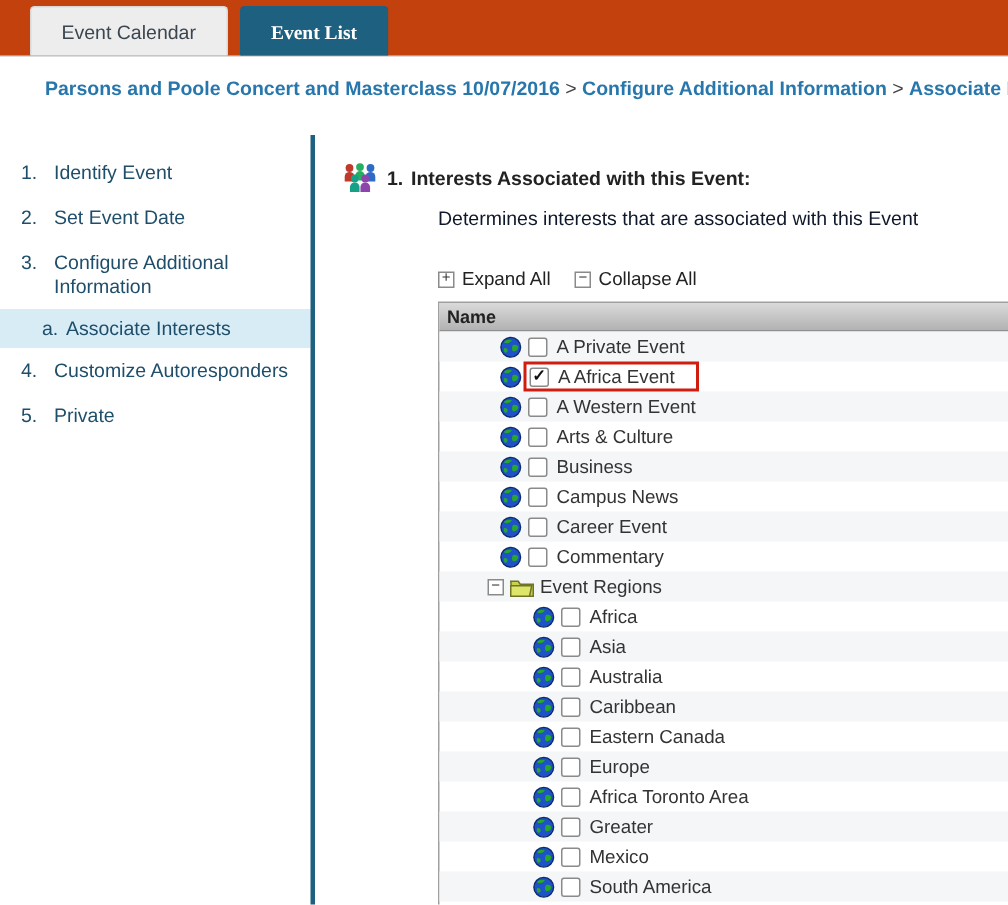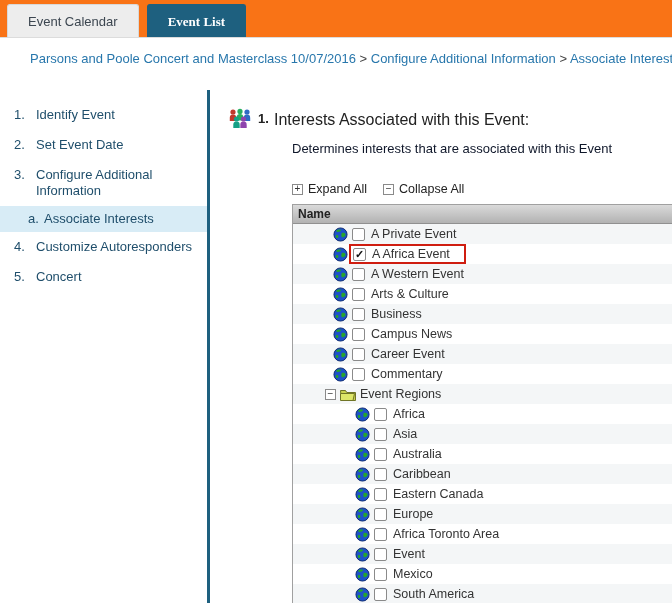--- a/index.html
+++ b/index.html
@@ -1,45 +1,45 @@
 <!DOCTYPE html>
 <html><head>
 <meta charset="utf-8">
 <style>
   * { box-sizing: border-box; margin: 0; padding: 0; }
   html, body { width: 672px; height: 603px; overflow: hidden; }
   body { font-family: "Liberation Sans", sans-serif; background: #fff; font-size: 13px; color: #333; }
 
   
-  .tabbar { height: 38px; background: #f97316; display: flex; align-items: flex-end; padding-left: 7px; gap: 8px; border-bottom: 1px solid #dcdcdc; }
+  .tabbar { height: 38px; background: #c2410c; display: flex; align-items: flex-end; padding-left: 20px; gap: 8px; border-bottom: 1px solid #dcdcdc; }
   .tab { height: 33px; line-height: 33px; padding: 0 20px; font-size: 13px; color: #3c4650; background: #ededed; border: 1px solid #d8d8d8; border-bottom: none; border-radius: 3px 3px 0 0; cursor: pointer; white-space: nowrap; }
   .tab.active { background: #1e607f; border-color: #1e607f; color: #fff; font-weight: bold; font-family: Liberation Serif, serif; }
 
   
   .breadcrumb { padding: 13px 6px 12px 30px; font-size: 13px; white-space: nowrap; overflow: hidden; }
-  .bc-link { color: #2877ac; text-decoration: none; cursor: pointer; }
+  .bc-link { color: #2877ac; text-decoration: none; cursor: pointer; font-weight: bold; }
   .bc-sep { color: #444; }
 
   
   .layout { display: flex; height: 526px; align-items: stretch; }
   .sidebar { width: 207px; flex: none; padding-top: 22px; color: #1f4e6b; }
   .nav-item { display: flex; padding: 7px 6px 7px 14px; line-height: 16px; cursor: pointer; }
   .nav-num { flex: none; width: 22px; }
   .nav-sub { display: flex; padding: 5px 6px 5px 28px; line-height: 16px; cursor: pointer; }
   .nav-sub .nav-num { width: 16px; }
   .nav-sub.active { background: #d8ecf6; }
   .vdivider { width: 3px; background: #1e607f; flex: none; margin-top: 12px; }
 
   
   .content { flex: 1; padding: 30px 0 0 18px; overflow: hidden; position: relative; }
   .q-row { display: flex; align-items: flex-start; }
   .q-icon { flex: none; width: 26px; margin-right: 4px; display: inline-flex; }
   .q-num { flex: none; width: 16px; font-weight: bold; color: #222; margin-top: 3px; }
   .q-body { flex: 1; min-width: 0; margin-top: 3px; }
-  .q-title { font-weight: normal; color: #222; font-size: 16px; white-space: nowrap; }
+  .q-title { font-weight: bold; color: #222; font-size: 13px; white-space: nowrap; }
   .q-desc { margin: 12px 0 0 18px; color: #0f172a; white-space: nowrap; }
 
   .toolbar { margin: 26px 0 0 18px; display: flex; gap: 16px; align-items: center; }
   .tool { display: inline-flex; align-items: center; gap: 5px; color: #222; cursor: pointer; font-size: 12.5px; }
   .toggle-box { display: inline-flex; align-items: center; justify-content: center; width: 11px; height: 11px; border: 1px solid #8a8a8a; background: #fff; font-size: 10px; line-height: 1; color: #333; flex: none; }
 
   
   .tree-table { margin: 8px 0 0 18px; width: 392px; border: 1px solid #a0a0a0; }
   .tree-header { height: 19px; line-height: 19px; padding-left: 5px; font-weight: bold; font-size: 12px; color: #222; background: linear-gradient(#dadada, #b2b2b2); border-bottom: 1px solid #909090; }
   .tree-row { height: 20px; display: flex; align-items: center; padding-left: 40px; font-size: 12.5px; color: #333; }
@@ -80,21 +80,21 @@
       <div class="nav-sub active">
         <span class="nav-num">a.</span>
         <span class="nav-label">Associate Interests</span>
       </div>
       <div class="nav-item">
         <span class="nav-num">4.</span>
         <span class="nav-label">Customize Autoresponders</span>
       </div>
       <div class="nav-item">
         <span class="nav-num">5.</span>
-        <span class="nav-label">Concert</span>
+        <span class="nav-label">Private</span>
       </div>
     </div>
   <div class="vdivider"></div>
   <div class="content">
     <div class="q-row">
       <span class="q-icon">
         <svg width="24" height="22" viewBox="0 0 24 22">
           <circle cx="5" cy="4" r="2.6" fill="#c0392b"></circle>
             <path d="M1.8 13 v-3.2 a3.2 3.2 0 0 1 6.4 0 V13 z" fill="#c0392b"></path>
           <circle cx="12" cy="3.4" r="2.6" fill="#27ae60"></circle>
@@ -319,21 +319,21 @@
               <div class="tree-row alt child">
                 <span class="icon">
                   <svg width="15" height="15" viewBox="0 0 16 16">
                     <circle cx="8" cy="8" r="7" fill="#1d52c8" stroke="#0d2a6e" stroke-width="1"></circle>
                     <path d="M3.2 4.2 C4.5 2.6 7 2.2 8.8 3.1 C8.2 4.6 6.2 5.4 4.6 5.2 C3.9 5 3.4 4.7 3.2 4.2 Z" fill="#27a52c"></path>
                     <path d="M9.5 6.5 C11.3 5.8 13.2 6.6 13.4 8.2 C13 10.2 11 11.4 9.4 10.6 C8.6 9.4 8.8 7.5 9.5 6.5 Z" fill="#27a52c"></path>
                     <path d="M3.2 8.7 C4.6 8.2 6 9 5.8 10.4 C5.6 11.6 4.4 12.2 3.6 11.6 C3 10.8 2.9 9.5 3.2 8.7 Z" fill="#27a52c"></path>
                   </svg>
                 </span>
                 <span class="cb"></span>
-                <span class="lbl">Event</span>
+                <span class="lbl">Greater</span>
               </div>
               <div class="tree-row child">
                 <span class="icon">
                   <svg width="15" height="15" viewBox="0 0 16 16">
                     <circle cx="8" cy="8" r="7" fill="#1d52c8" stroke="#0d2a6e" stroke-width="1"></circle>
                     <path d="M3.2 4.2 C4.5 2.6 7 2.2 8.8 3.1 C8.2 4.6 6.2 5.4 4.6 5.2 C3.9 5 3.4 4.7 3.2 4.2 Z" fill="#27a52c"></path>
                     <path d="M9.5 6.5 C11.3 5.8 13.2 6.6 13.4 8.2 C13 10.2 11 11.4 9.4 10.6 C8.6 9.4 8.8 7.5 9.5 6.5 Z" fill="#27a52c"></path>
                     <path d="M3.2 8.7 C4.6 8.2 6 9 5.8 10.4 C5.6 11.6 4.4 12.2 3.6 11.6 C3 10.8 2.9 9.5 3.2 8.7 Z" fill="#27a52c"></path>
                   </svg>
                 </span>

